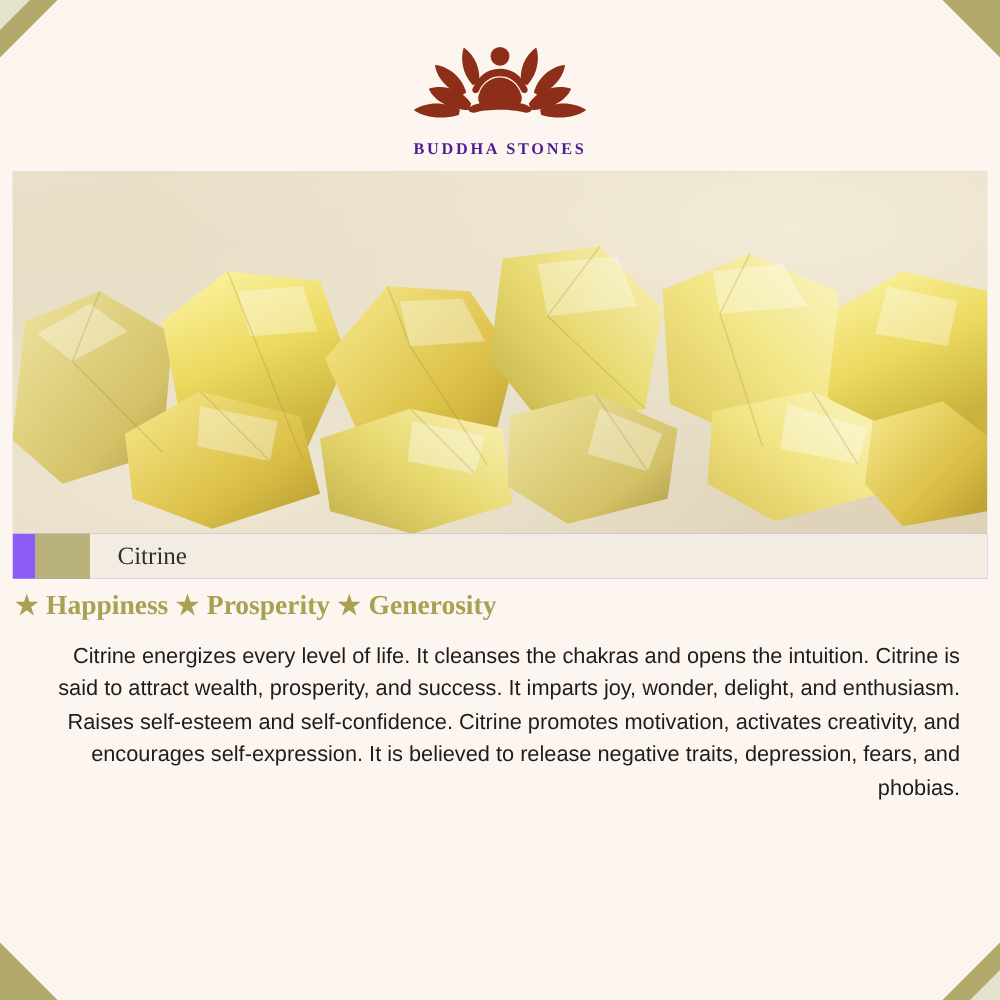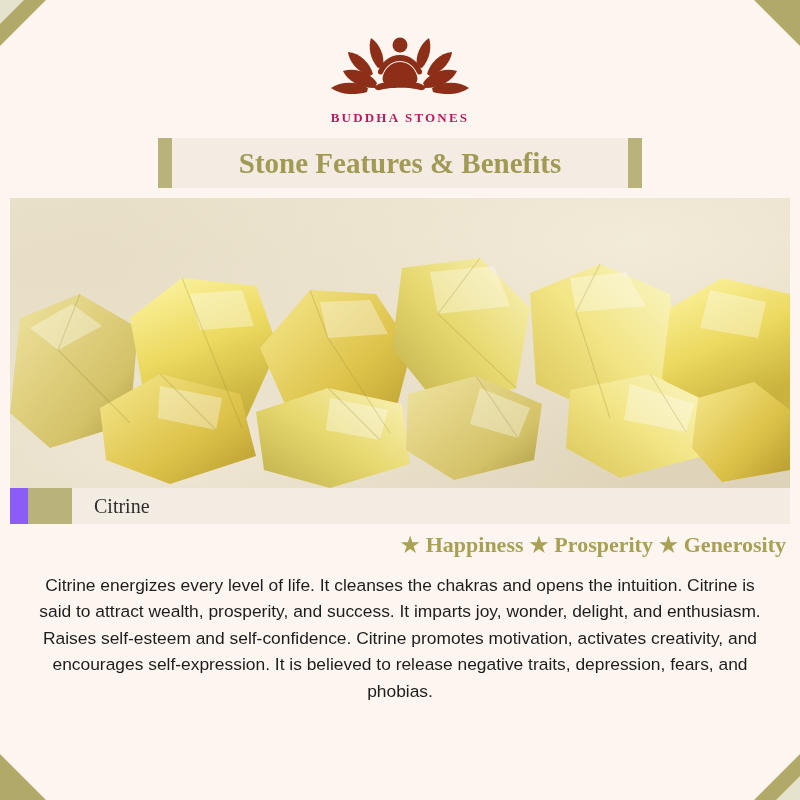--- a/index.html
+++ b/index.html
@@ -81,21 +81,21 @@
     text-align: center;
   }
   .logo-wrap {
     display: inline-block;
     line-height: 0;
   }
   .brand-name {
     margin-top: 2px;
     font-size: 13px;
     letter-spacing: 2.2px;
-    color: #be185d;
+    color: #4c1d95;
     font-weight: 700;
     font-family: "Liberation Serif", serif;
   }
 
   
   .title-band {
     position: relative;
     margin-top: 12px;
     height: 50px;
   }
@@ -182,21 +182,21 @@
     height: 36px;
     line-height: 36px;
     font-size: 20px;
     color: #2f2f2f;
     font-family: "Liberation Serif", serif;
   }
 
   
   .keywords {
     margin-top: 8px;
-    text-align: right;
+    text-align: left;
     color: #a8a052;
     font-size: 22px;
     font-weight: 700;
     font-family: "Liberation Serif", serif;
     white-space: nowrap;
   }
   .keywords .star {
     font-size: 21px;
     color: #a8a052;
     padding: 0 2px;
@@ -204,21 +204,21 @@
   .keywords .kw {
     padding: 0 4px;
   }
 
   
   .desc {
     margin: 14px 22px 0 22px;
     font-size: 17.4px;
     line-height: 1.52;
     color: #1d1d1d;
-    text-align: center;
+    text-align: right;
     font-family: "Liberation Sans", sans-serif;
   }
 </style>
 </head>
 <body>
 
 <div class="page">
 
   <div class="corner corner-tl"></div>
   <div class="corner corner-tr"></div>
@@ -250,26 +250,20 @@
             <path d="M107 40 C115 31 117 19 114 10 C105 16 100 28 102 39 Z"></path>
 
             <path d="M52 64 C38 68 24 66 16 60 C26 53 42 53 53 60 Z"></path>
             <path d="M118 64 C132 68 146 66 154 60 C144 53 128 53 117 60 Z"></path>
           </g>
         </svg>
       </div>
       <div class="brand-name">BUDDHA STONES</div>
     </div>
 
-    <div class="title-band">
-      <div class="band-bg"></div>
-      <div class="band-left"></div>
-      <div class="band-right"></div>
-      <div class="title-text">Stone Features &amp; Benefits</div>
-    </div>
 
     <div class="photo">
       <div class="photo-bg"></div>
 
       <svg width="780" height="290" viewBox="0 0 780 290" style="position:absolute;inset:0">
         <defs>
           <linearGradient id="g1" x1="0" y1="0" x2="1" y2="1">
             <stop offset="0%" stop-color="#f6e98f"></stop>
               <stop offset="60%" stop-color="#ddc249"></stop>
               <stop offset="100%" stop-color="#b59a2f"></stop>

